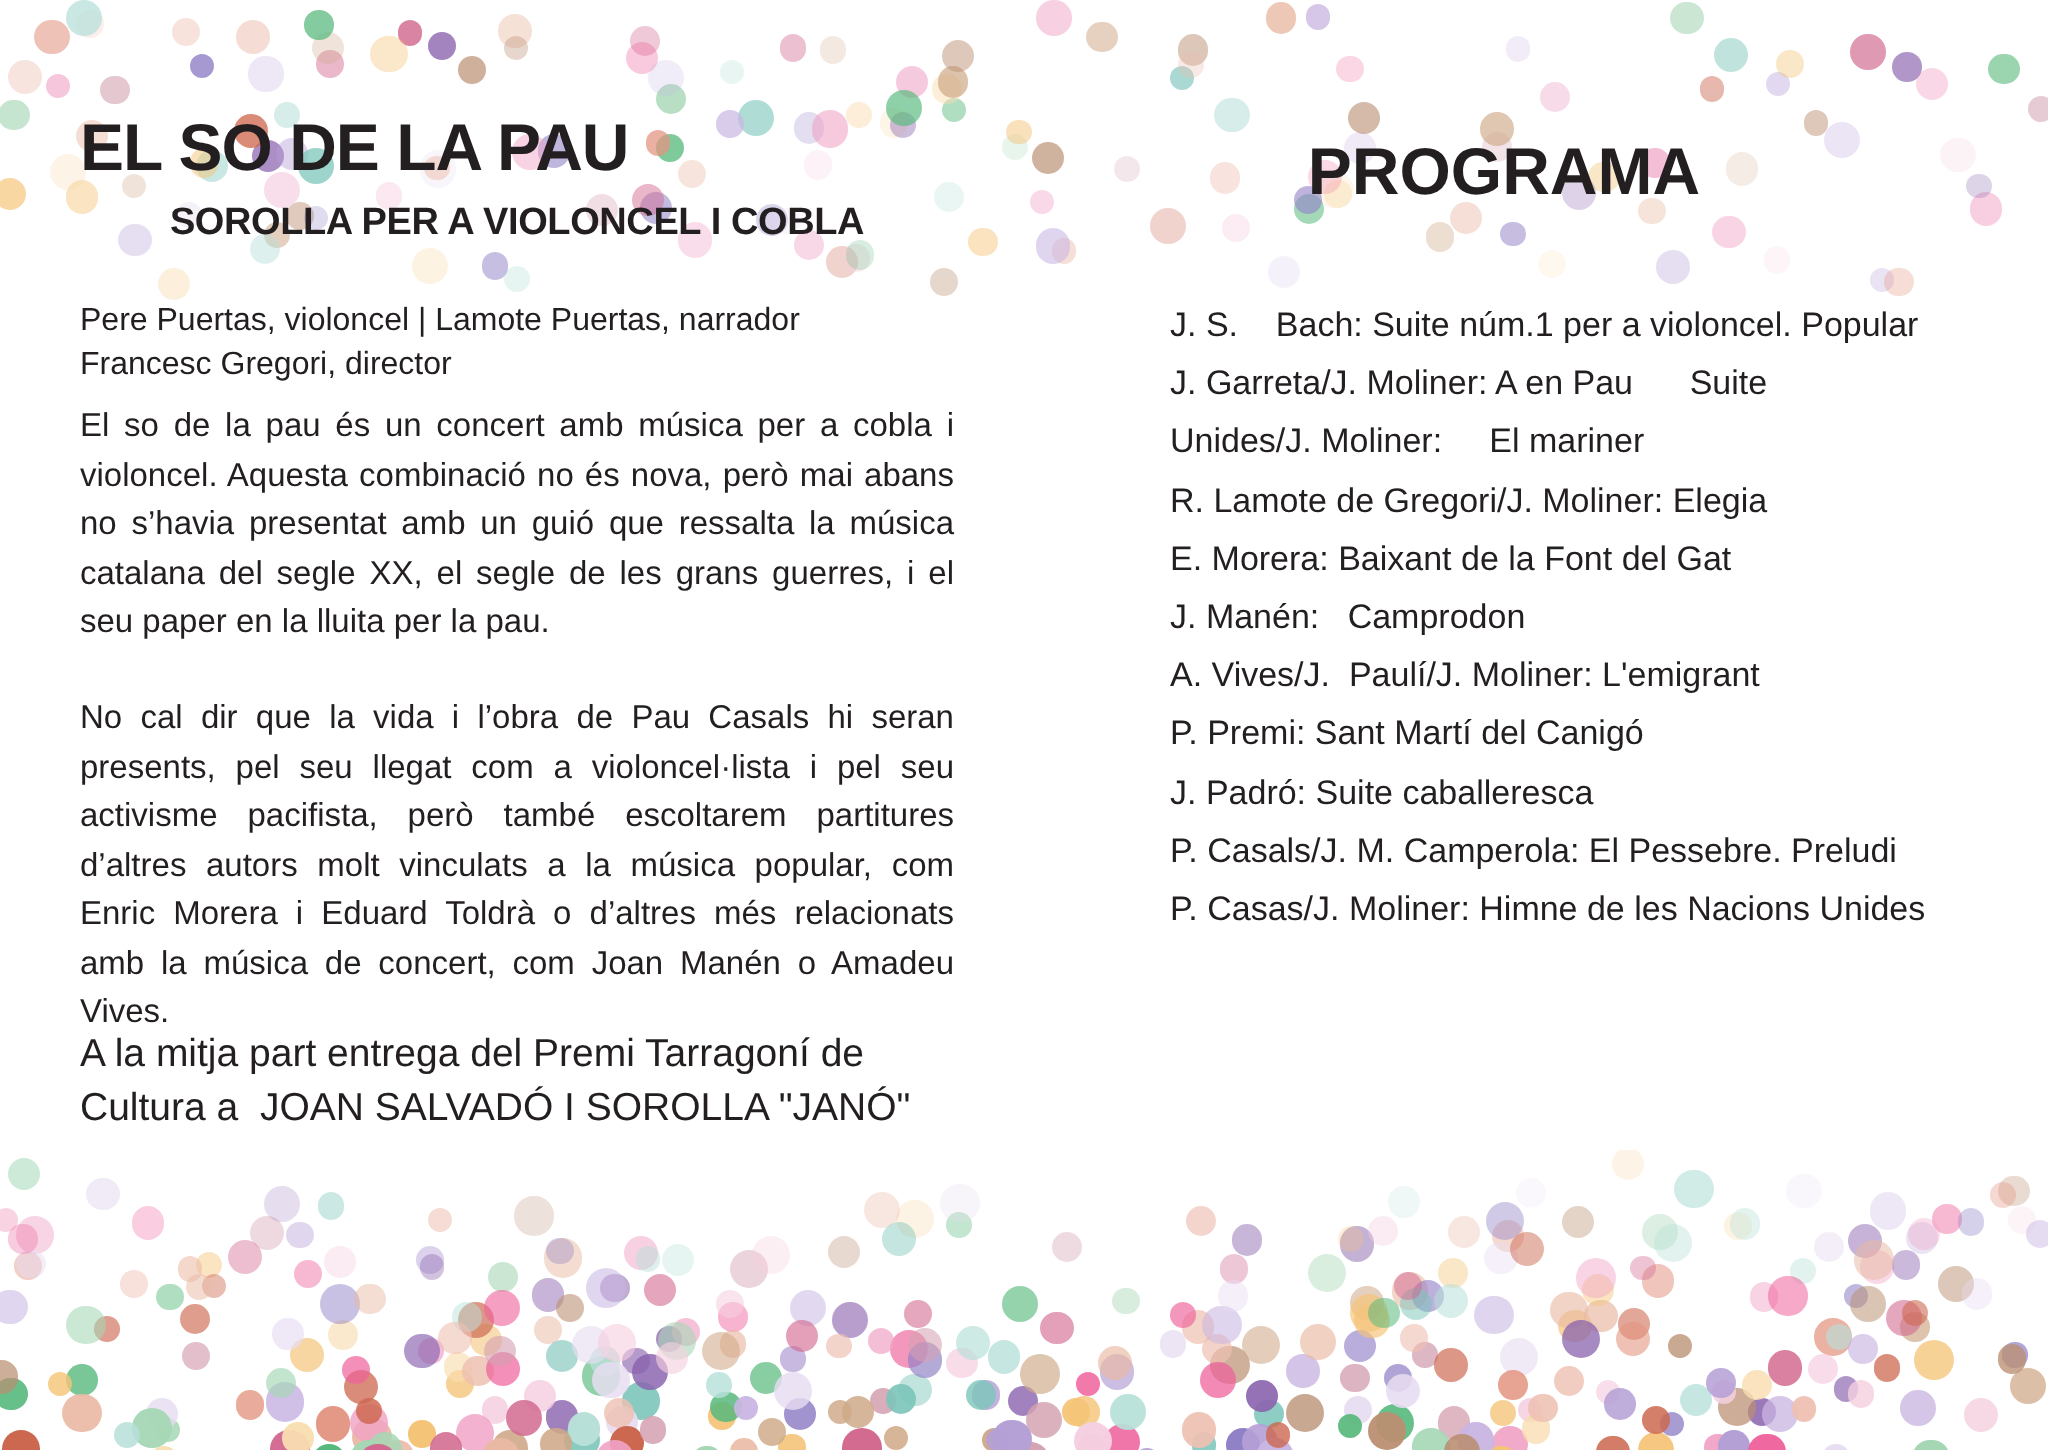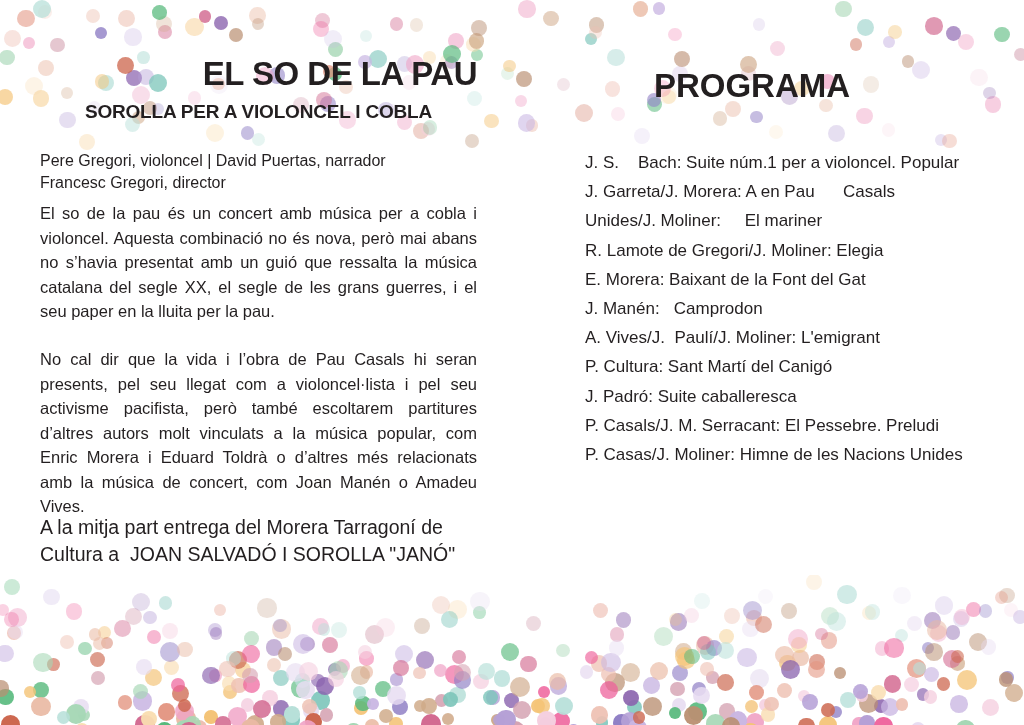--- a/index.html
+++ b/index.html
@@ -26,21 +26,21 @@
   .col { position: absolute; top: 0; height: 100%; z-index: 2; }
   .col.left  { left: 40px;  width: 437px; }
   .col.right { left: 585px; width: 390px; }
   .block { position: absolute; left: 0; width: 100%; }
   .event-title {
     top: 52px;
     font-size: 33px;
     font-weight: 700;
     letter-spacing: -0.5px;
     line-height: 44px;
-    text-align: right;
+    text-align: left;
     white-space: nowrap;
   }
   .event-subtitle {
     top: 99px;
     font-size: 19px;
     font-weight: 700;
     letter-spacing: -0.2px;
     line-height: 26px;
     text-align: center;
     white-space: nowrap;
@@ -552,38 +552,38 @@
       <div class="dot" style="left: 537.1px; top: 136.3px; height: 18.9px; width: 18.9px; background: rgb(245, 207, 224); opacity: 0.99;"></div>
       <div class="dot" style="left: 209.6px; top: 52.1px; height: 12.7px; width: 12.7px; background: rgb(138, 99, 174); opacity: 0.39;"></div>
       <div class="dot" style="left: 927.2px; top: 45px; height: 19.7px; width: 19.7px; background: rgb(233, 185, 163); opacity: 0.53;"></div>
       <div class="dot" style="left: 91px; top: 95.9px; height: 13.9px; width: 13.9px; background: rgb(212, 161, 177); opacity: 0.68;"></div>
     </div>
 
   <div class="col left">
     <div class="block event-title">EL SO DE LA PAU</div>
     <div class="block event-subtitle">SOROLLA PER A VIOLONCEL I COBLA</div>
     <div class="block credits">
-      <div>Pere Gregori, violoncel | David Puertas, narrador</div>
+      <div>Pere Puertas, violoncel | Lamote Puertas, narrador</div>
       <div>Francesc Gregori, director</div>
     </div>
     <div class="block para para1">El so de la pau és un concert amb música per a cobla i violoncel. Aquesta combinació no és nova, però mai abans no s’havia presentat amb un guió que ressalta la música catalana del segle XX, el segle de les grans guerres, i el seu paper en la lluita per la pau.</div>
     <div class="block para para2">No cal dir que la vida i l’obra de Pau Casals hi seran presents, pel seu llegat com a violoncel·lista i pel seu activisme pacifista, però també escoltarem partitures d’altres autors molt vinculats a la música popular, com Enric Morera i Eduard Toldrà o d’altres més relacionats amb la música de concert, com Joan Manén o Amadeu Vives.</div>
-    <div class="block award">A la mitja part entrega del Morera Tarragoní de Cultura a  JOAN SALVADÓ I SOROLLA "JANÓ"</div>
+    <div class="block award">A la mitja part entrega del Premi Tarragoní de Cultura a  JOAN SALVADÓ I SOROLLA "JANÓ"</div>
   </div>
 
   <div class="col right">
     <div class="block program-title">PROGRAMA</div>
     <div class="block program-list">
       <div class="program-item">J. S.    Bach: Suite núm.1 per a violoncel. Popular</div>
-      <div class="program-item">J. Garreta/J. Morera: A en Pau      Casals</div>
+      <div class="program-item">J. Garreta/J. Moliner: A en Pau      Suite</div>
       <div class="program-item">Unides/J. Moliner:     El mariner</div>
       <div class="program-item">R. Lamote de Gregori/J. Moliner: Elegia</div>
       <div class="program-item">E. Morera: Baixant de la Font del Gat</div>
       <div class="program-item">J. Manén:   Camprodon</div>
       <div class="program-item">A. Vives/J.  Paulí/J. Moliner: L'emigrant</div>
-      <div class="program-item">P. Cultura: Sant Martí del Canigó</div>
+      <div class="program-item">P. Premi: Sant Martí del Canigó</div>
       <div class="program-item">J. Padró: Suite caballeresca</div>
-      <div class="program-item">P. Casals/J. M. Serracant: El Pessebre. Preludi</div>
+      <div class="program-item">P. Casals/J. M. Camperola: El Pessebre. Preludi</div>
       <div class="program-item">P. Casas/J. Moliner: Himne de les Nacions Unides</div>
     </div>
   </div>
 
 </div>
 
 </body></html>

